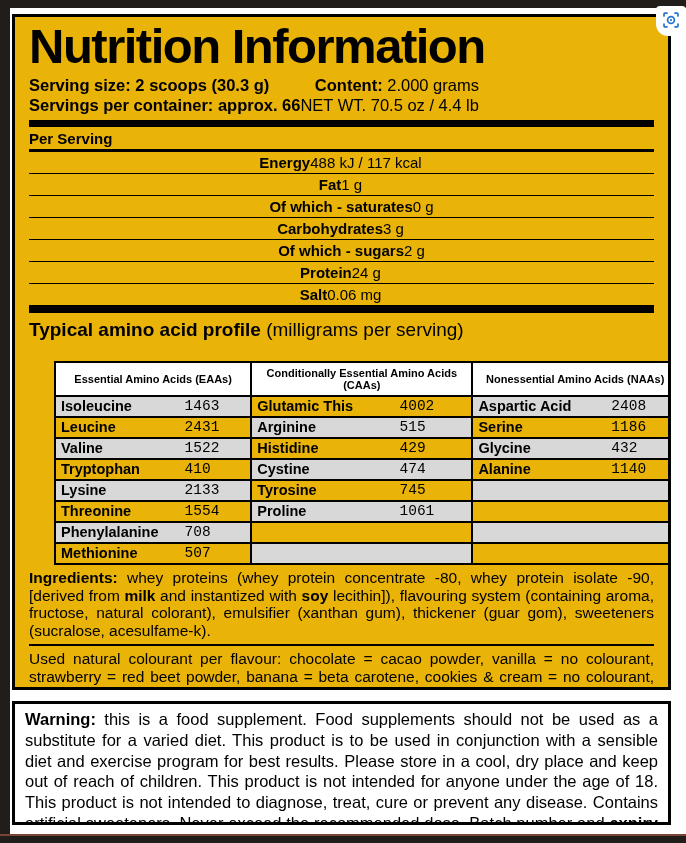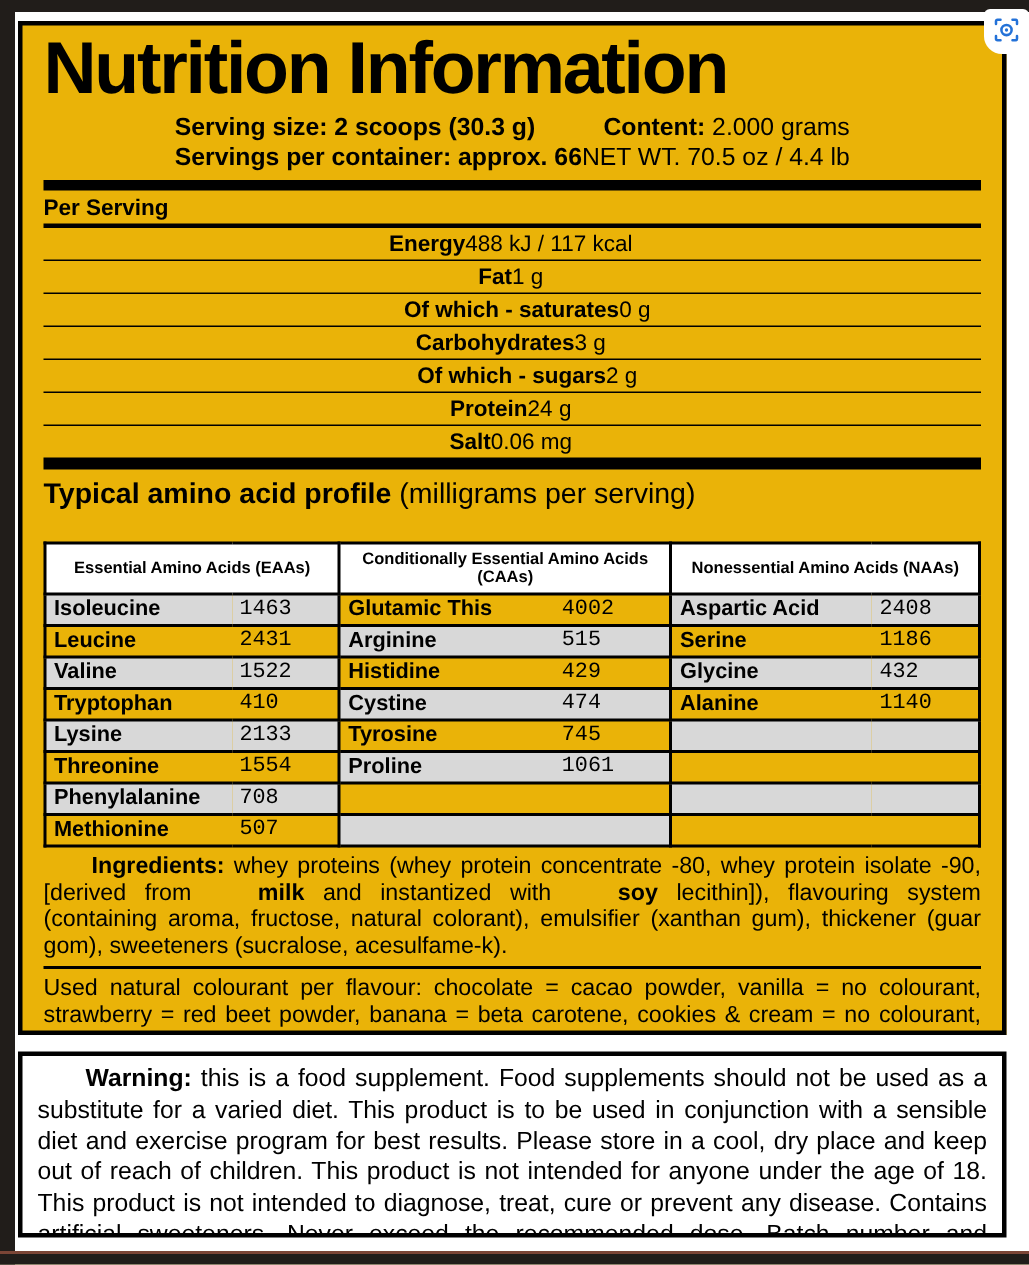--- a/index.html
+++ b/index.html
@@ -25,21 +25,21 @@
 
   .main-box {
     position: absolute; left: 12px; top: 14px; width: 659px; height: 676px;
     border: 3px solid #000; background: #eab308; padding: 2px 14px 0 14px;
     overflow: hidden;
   }
   .title {
     font-size: 49px; font-weight: 700; letter-spacing: -1.5px;
     line-height: 1.06; margin-top: 2px; white-space: nowrap;
   }
-  .serving-block { display: flex; justify-content: center; margin-top: 2px; }
+  .serving-block { display: flex; justify-content: flex-start; margin-top: 2px; }
   .serving-left div  { font-size: 16.5px; font-weight: 700; line-height: 20px; }
   .serving-right { text-align: right; }
   .serving-right div { font-size: 16.5px; line-height: 20px; }
   .serving-right .b { font-weight: 700; }
 
   .thick-bar { height: 7px; background: #000; margin-top: 5px; }
 
   .ps-header {
     font-weight: 700; font-size: 15px;
     padding: 3px 2px 2px 0; border-bottom: 3px solid #000;
@@ -49,35 +49,35 @@
     border-bottom: 1.5px solid #000; padding: 2px 2px 2px 0; font-size: 15px;
     line-height: 17px;
   }
   .ps-row .lbl { font-weight: 700; }
   .ps-row.indent .lbl { padding-left: 22px; }
   .ps-row:last-of-type { border-bottom: none; }
 
   .amino-title { margin-top: 4px; padding: 2px 0 20px 0; font-size: 19px; }
   .amino-title .b { font-weight: 700; }
 
-  table.amino { width: 100%; border-collapse: collapse; table-layout: fixed; }
+  table.amino { width: 100%; border-collapse: collapse; table-layout: fixed; margin-left: 25px; }
   table.amino th, table.amino td { border: 2px solid #000; }
   table.amino th {
     font-size: 11px; font-weight: 700; text-align: center; padding: 4px 1px;
     background: #fff;
   }
   table.amino td { font-size: 14.5px; padding: 1.5px 5px; height: 20px; }
   table.amino td.nm { font-weight: 700; border-right: none; }
   table.amino td.vl { text-align: left; border-left: none; font-family: Liberation Mono, monospace; }
   
   table.amino tr:nth-child(odd)  td.g1, table.amino tr:nth-child(odd)  td.g3 { background: #d8d8d8; }
   table.amino tr:nth-child(even) td.g2 { background: #d8d8d8; }
 
   .para { font-size: 15.5px; line-height: 17.6px; text-align: justify; padding: 4px 0 5px 0; }
-  .para .b { font-weight: 700; margin-left: 32px; }
+  .para .b { font-weight: 700; }
   .para-divider { border-top: 2px solid #000; }
 
   .warning-box {
     position: absolute; left: 12px; top: 701px; width: 659px; height: 124px;
     border: 3.5px solid #000; background: #fff; padding: 5px 10px;
     overflow: hidden;
   }
   .warning-box .para { font-size: 16.5px; line-height: 20.8px; padding: 0; }
 </style>
 </head>

